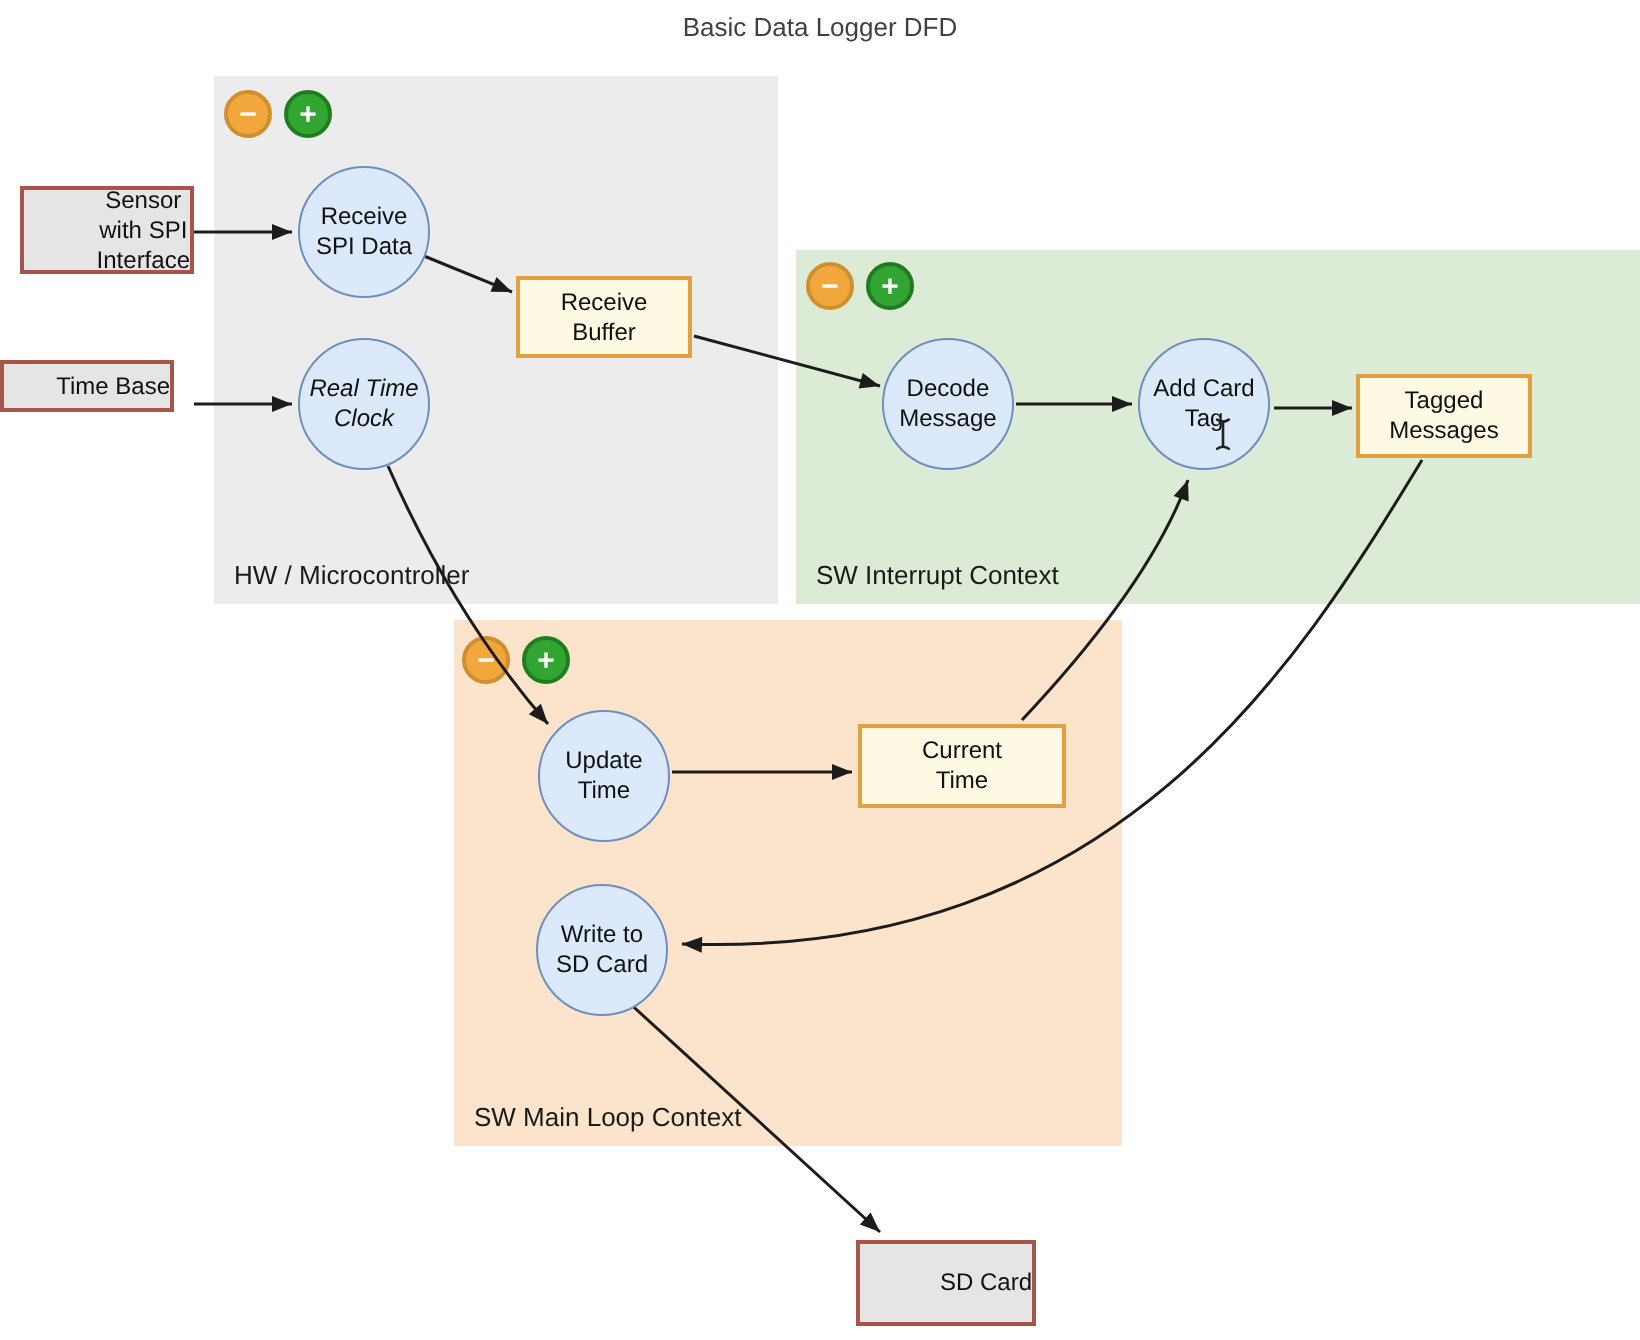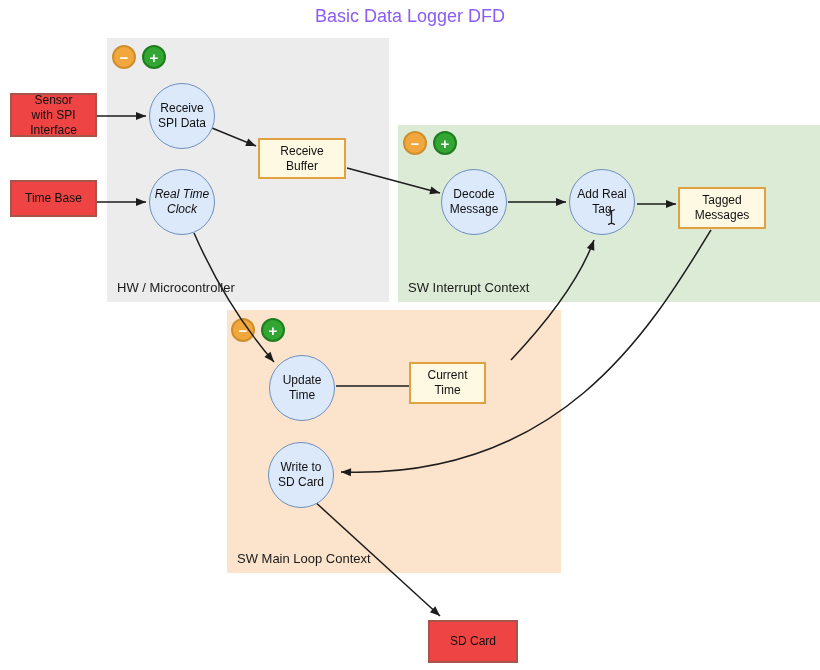--- a/index.html
+++ b/index.html
@@ -2,21 +2,21 @@
 <html><head>
 <meta charset="utf-8">
 <style>
   html,body{margin:0;padding:0;background:#ffffff;}
   .canvas{
     position:relative;width:820px;height:670px;background:#ffffff;
     font-family:"Liberation Sans",sans-serif;color:#111;overflow:hidden;
   }
   .diagram-title{
     position:absolute;top:6px;left:0;width:100%;text-align:center;
-    font-size:18px;color:#8b5cf6;
+    font-size:13px;color:#404040;
   }
   .region{position:absolute;}
   .region-label{
     position:absolute;left:10px;bottom:7px;font-size:13px;color:#1a1a1a;
     white-space:nowrap;
   }
   .region-hw{left:107px;top:38px;width:282px;height:264px;background:#ececec;}
   .region-interrupt{left:398px;top:125px;width:410px;height:177px;background:#dcebd6;padding-left:25px;}
   .region-mainloop{left:227px;top:310px;width:334px;height:263px;background:#fce3cb;}
 
@@ -36,32 +36,32 @@
   .edges{position:absolute;left:0;top:0;z-index:4;pointer-events:none;}
   .edges path{pointer-events:stroke;}
 
   .node{
     position:absolute;display:flex;align-items:center;justify-content:center;
     text-align:center;font-size:12px;line-height:1.25;box-sizing:border-box;
     white-space:pre-line;z-index:5;
   }
   .process{border-radius:50%;background:#dbe9fa;border:1.5px solid #6e8fbf;}
   .store{background:#fdf9e3;border:2px solid #e2a140;}
-  .entity{background:#ef4444;border:2px solid #a8544a;}
+  .entity{background:#e5e5e5;border:2px solid #a8544a;justify-content:flex-end;}
 
   .n-sensor{left:10px;top:93px;width:87px;height:44px;}
-  .n-timebase{left:10px;top:180px;width:87px;height:37px;}
+  .n-timebase{left:0;top:180px;width:87px;height:26px;}
   .n-receivespi{left:149px;top:83px;width:66px;height:66px;}
   .n-rtc{left:149px;top:169px;width:66px;height:66px;font-style:italic;}
   .n-receivebuffer{left:258px;top:138px;width:88px;height:41px;}
   .n-decode{left:441px;top:169px;width:66px;height:66px;}
   .n-addtimetag{left:569px;top:169px;width:66px;height:66px;}
   .n-tagged{left:678px;top:187px;width:88px;height:42px;justify-content:center;}
   .n-updatetime{left:269px;top:355px;width:66px;height:66px;}
-  .n-currenttime{left:409px;top:362px;width:77px;height:42px;}
+  .n-currenttime{left:429px;top:362px;width:104px;height:42px;}
   .n-writesd{left:268px;top:442px;width:66px;height:66px;}
   .n-sdcard{left:428px;top:620px;width:90px;height:43px;}
 
   .cursor-layer{position:absolute;left:0;top:0;z-index:8;pointer-events:none;}
 </style>
 </head>
 <body>
 
 <div class="canvas">
 
@@ -141,21 +141,21 @@
   </div>
   <div class="node store n-receivebuffer">
     <span>Receive
 Buffer</span>
   </div>
   <div class="node process n-decode">
     <span>Decode
 Message</span>
   </div>
   <div class="node process n-addtimetag">
-    <span>Add Real
+    <span>Add Card
 Tag</span>
   </div>
   <div class="node store n-tagged">
     <span>Tagged
 Messages</span>
   </div>
   <div class="node process n-updatetime">
     <span>Update
 Time</span>
   </div>

